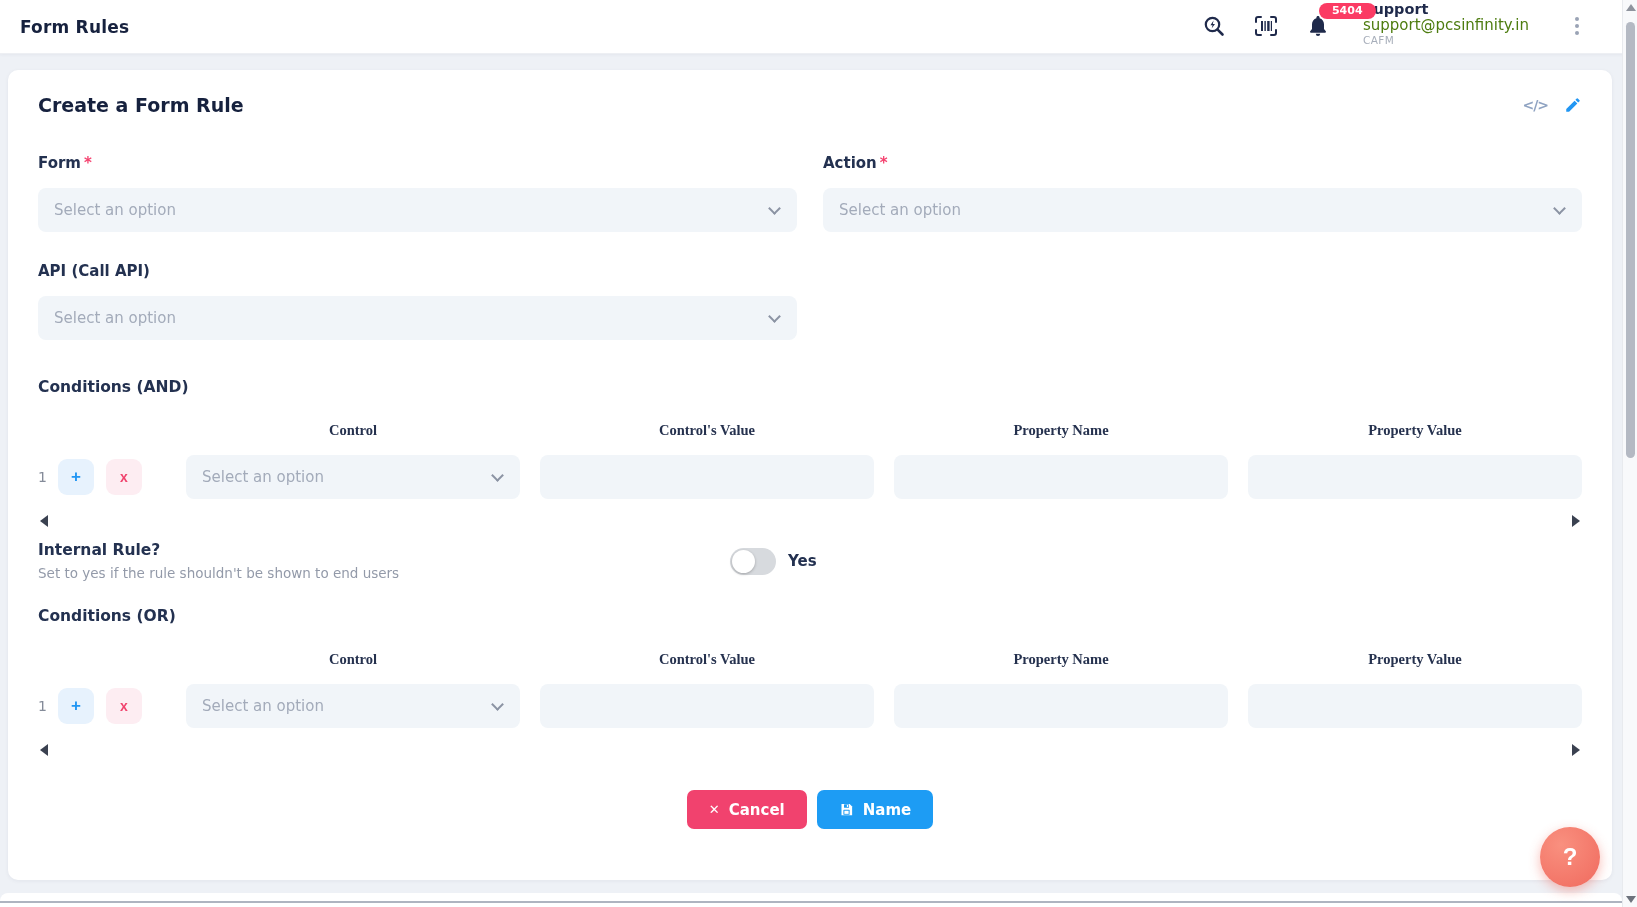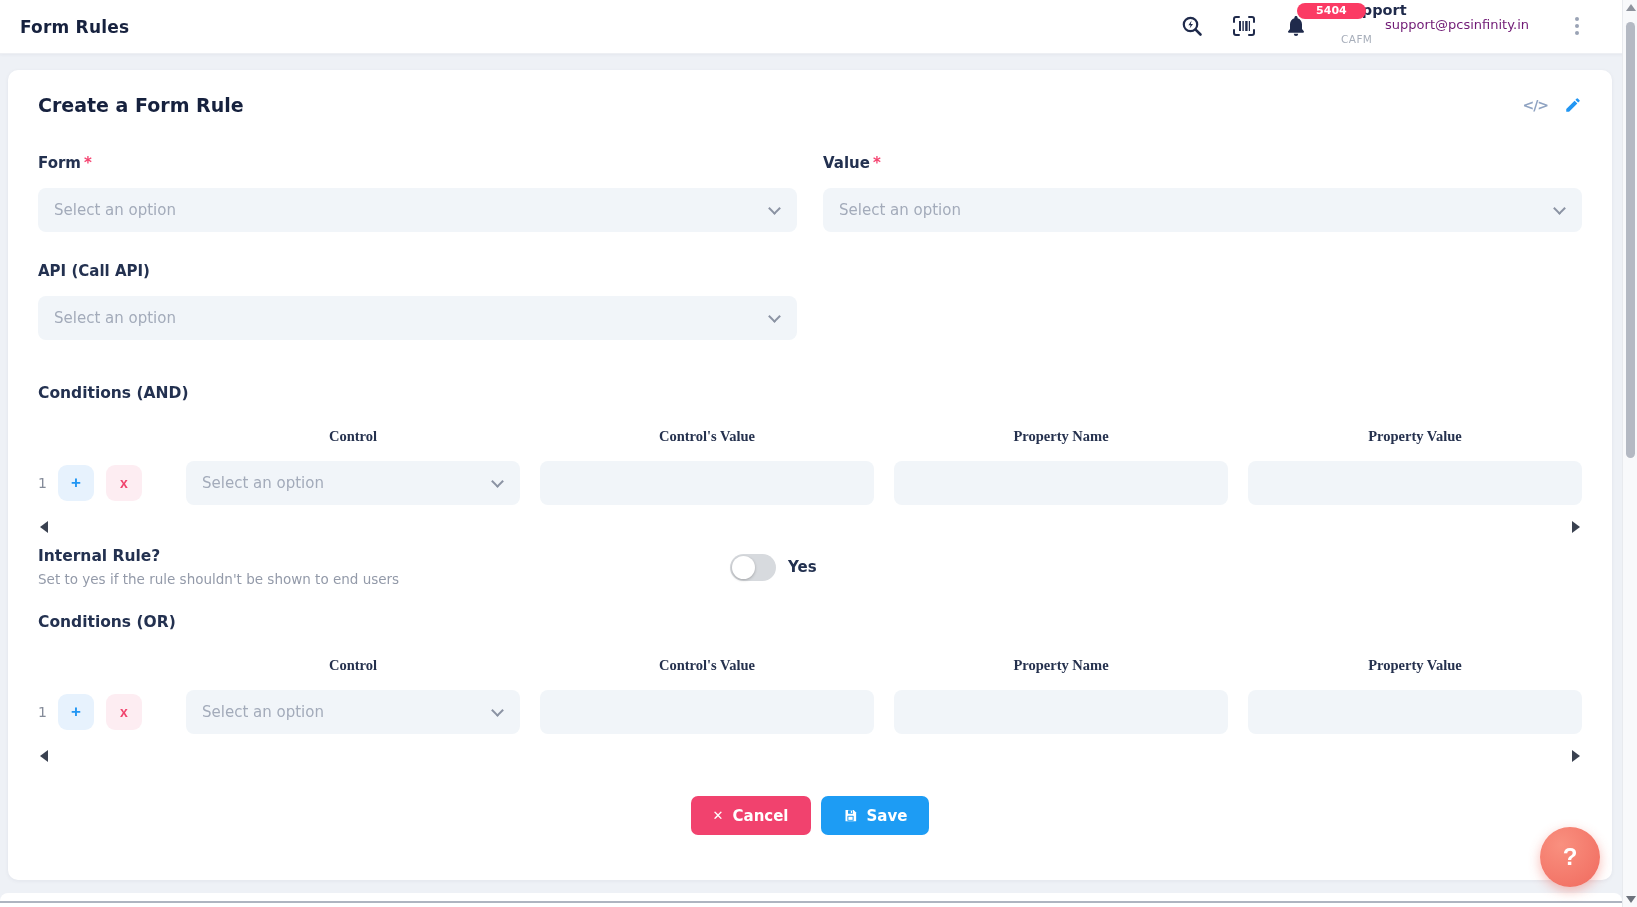--- a/index.html
+++ b/index.html
@@ -9,24 +9,24 @@
 
   
   .topbar { position:relative; height:54px; background:#ffffff; display:flex; align-items:center;
             justify-content:space-between; padding:0 52px 0 20px; border-bottom:1px solid #edeff3;
             box-shadow:0 1px 3px rgba(30,42,75,.05); z-index:5; }
   .page-title { font-size:17px; font-weight:700; color:#16213e; letter-spacing:.2px; }
   .topbar-right { display:flex; align-items:center; gap:26px; }
   .tb-icon { width:26px; height:26px; display:flex; align-items:center; justify-content:center; cursor:pointer; }
   .bell-wrap { position:relative; }
   .badge { position:absolute; top:-10px; left:14px; background:#fb3b64; color:#fff; font-size:11px;
-           font-weight:700; padding:2px 19px; border-radius:9px; line-height:12px; }
+           font-weight:700; padding:2px 13px; border-radius:9px; line-height:12px; }
   .user-block { line-height:1.15; margin-left:6px; cursor:pointer; }
   .user-name { font-size:14.5px; font-weight:700; color:#1f2a4b; margin-top:-6px; }
-  .user-email { font-size:13px; color:#701a75;margin-left:44px; }
+  .user-email { font-size:15px; color:#4d7c0f; }
   .user-org { font-size:10.5px; color:#a7aeba; letter-spacing:.4px; }
   .kebab { display:flex; flex-direction:column; gap:3px; padding:4px 6px; cursor:pointer; margin-left:14px; }
   .kebab i { width:4px; height:4px; border-radius:50%; background:#9aa3b5; }
 
   
   .panel { position:relative; margin:16px 25px 0 8px; background:#fff; border-radius:10px;
            box-shadow:0 1px 4px rgba(30,42,75,.06); padding:24px 30px 30px 30px; min-height:810px; }
   .panel-head { display:flex; align-items:flex-start; justify-content:space-between; }
   .panel-title { font-size:19px; font-weight:700; color:#16213e; }
   .panel-head-icons { display:flex; align-items:center; gap:16px; margin-top:2px; }
@@ -39,21 +39,21 @@
   .req { color:#f5426f; margin-left:3px; }
   .select { position:relative; height:44px; background:#f1f5f9; border-radius:8px; display:flex;
             align-items:center; padding:0 40px 0 16px; cursor:pointer; }
   .select .ph { font-size:15px; color:#a3abba; }
   .chev { position:absolute; right:18px; top:16px; width:9px; height:9px; border-right:2px solid #8b93a3;
           border-bottom:2px solid #8b93a3; transform:rotate(45deg); }
   .with-check { display:flex; align-items:center; }
   .with-check .select { flex:1; margin-right:18px; }
   .check-icon { width:20px; height:20px; display:flex; }
 
-  .section-title { font-size:15.5px; font-weight:600; color:#233150; margin:14px 0 26px 0; }
+  .section-title { font-size:15.5px; font-weight:600; color:#233150; margin:8px 0 26px 0; }
   .cond-grid { display:grid; grid-template-columns:128px repeat(4,1fr); column-gap:20px; align-items:center; }
   .cond-grid.head { margin-bottom:16px; }
   .col-h { font-size:14.5px; font-weight:600; color:#25314e; text-align:center;font-family:Liberation Serif, serif; }
   .row-tools { display:flex; align-items:center; gap:12px; }
   .row-num { font-size:14px; color:#848b99; width:8px; }
   .sq-btn { width:36px; height:36px; border:none; border-radius:9px; font-size:17px; font-weight:700;
             cursor:pointer; display:flex; align-items:center; justify-content:center; }
   .add-btn { background:#e7f2fd; color:#2196f3; }
   .del-btn { background:#fdedf2; color:#f0436d; font-size:14px; }
   .cell-input { height:44px; background:#f1f5f9; border:none; border-radius:8px; width:100%;
@@ -174,21 +174,21 @@
         </div>
         <div class="select">
           <span class="ph">Select an option</span>
           <i class="chev"></i>
         </div>
       </div>
 
 
       <div class="fgroup">
         <div class="flabel">
-          <span>Value</span><span class="req">*</span>
+          <span>Action</span><span class="req">*</span>
         </div>
         <div class="select">
           <span class="ph">Select an option</span>
           <i class="chev"></i>
         </div>
       </div>
 
       <div class="fgroup">
         <div class="flabel">
           <span>API (Call API)</span>
@@ -273,21 +273,21 @@
       <button class="btn btn-save">
         <span>
           <svg width="15" height="15" viewBox="0 0 24 24">
             <path d="M4 3 h13 l4 4 v14 H4 z" fill="#ffffff"></path>
             <rect x="8" y="3.5" width="8" height="5.5" rx="0.8" fill="#1d9cf4"></rect>
             <rect x="12.6" y="4.5" width="2.2" height="3.4" fill="#ffffff"></rect>
             <rect x="7" y="12.5" width="10" height="8" rx="1" fill="#1d9cf4"></rect>
             <rect x="8.6" y="14" width="6.8" height="5" fill="#ffffff"></rect>
           </svg>
         </span>
-        <span>Save</span>
+        <span>Name</span>
       </button>
     </div>
   </section>
 
   <div class="bottom-card">
     <div class="rule"></div>
   </div>
 
   <button class="help-fab">?</button>
 

